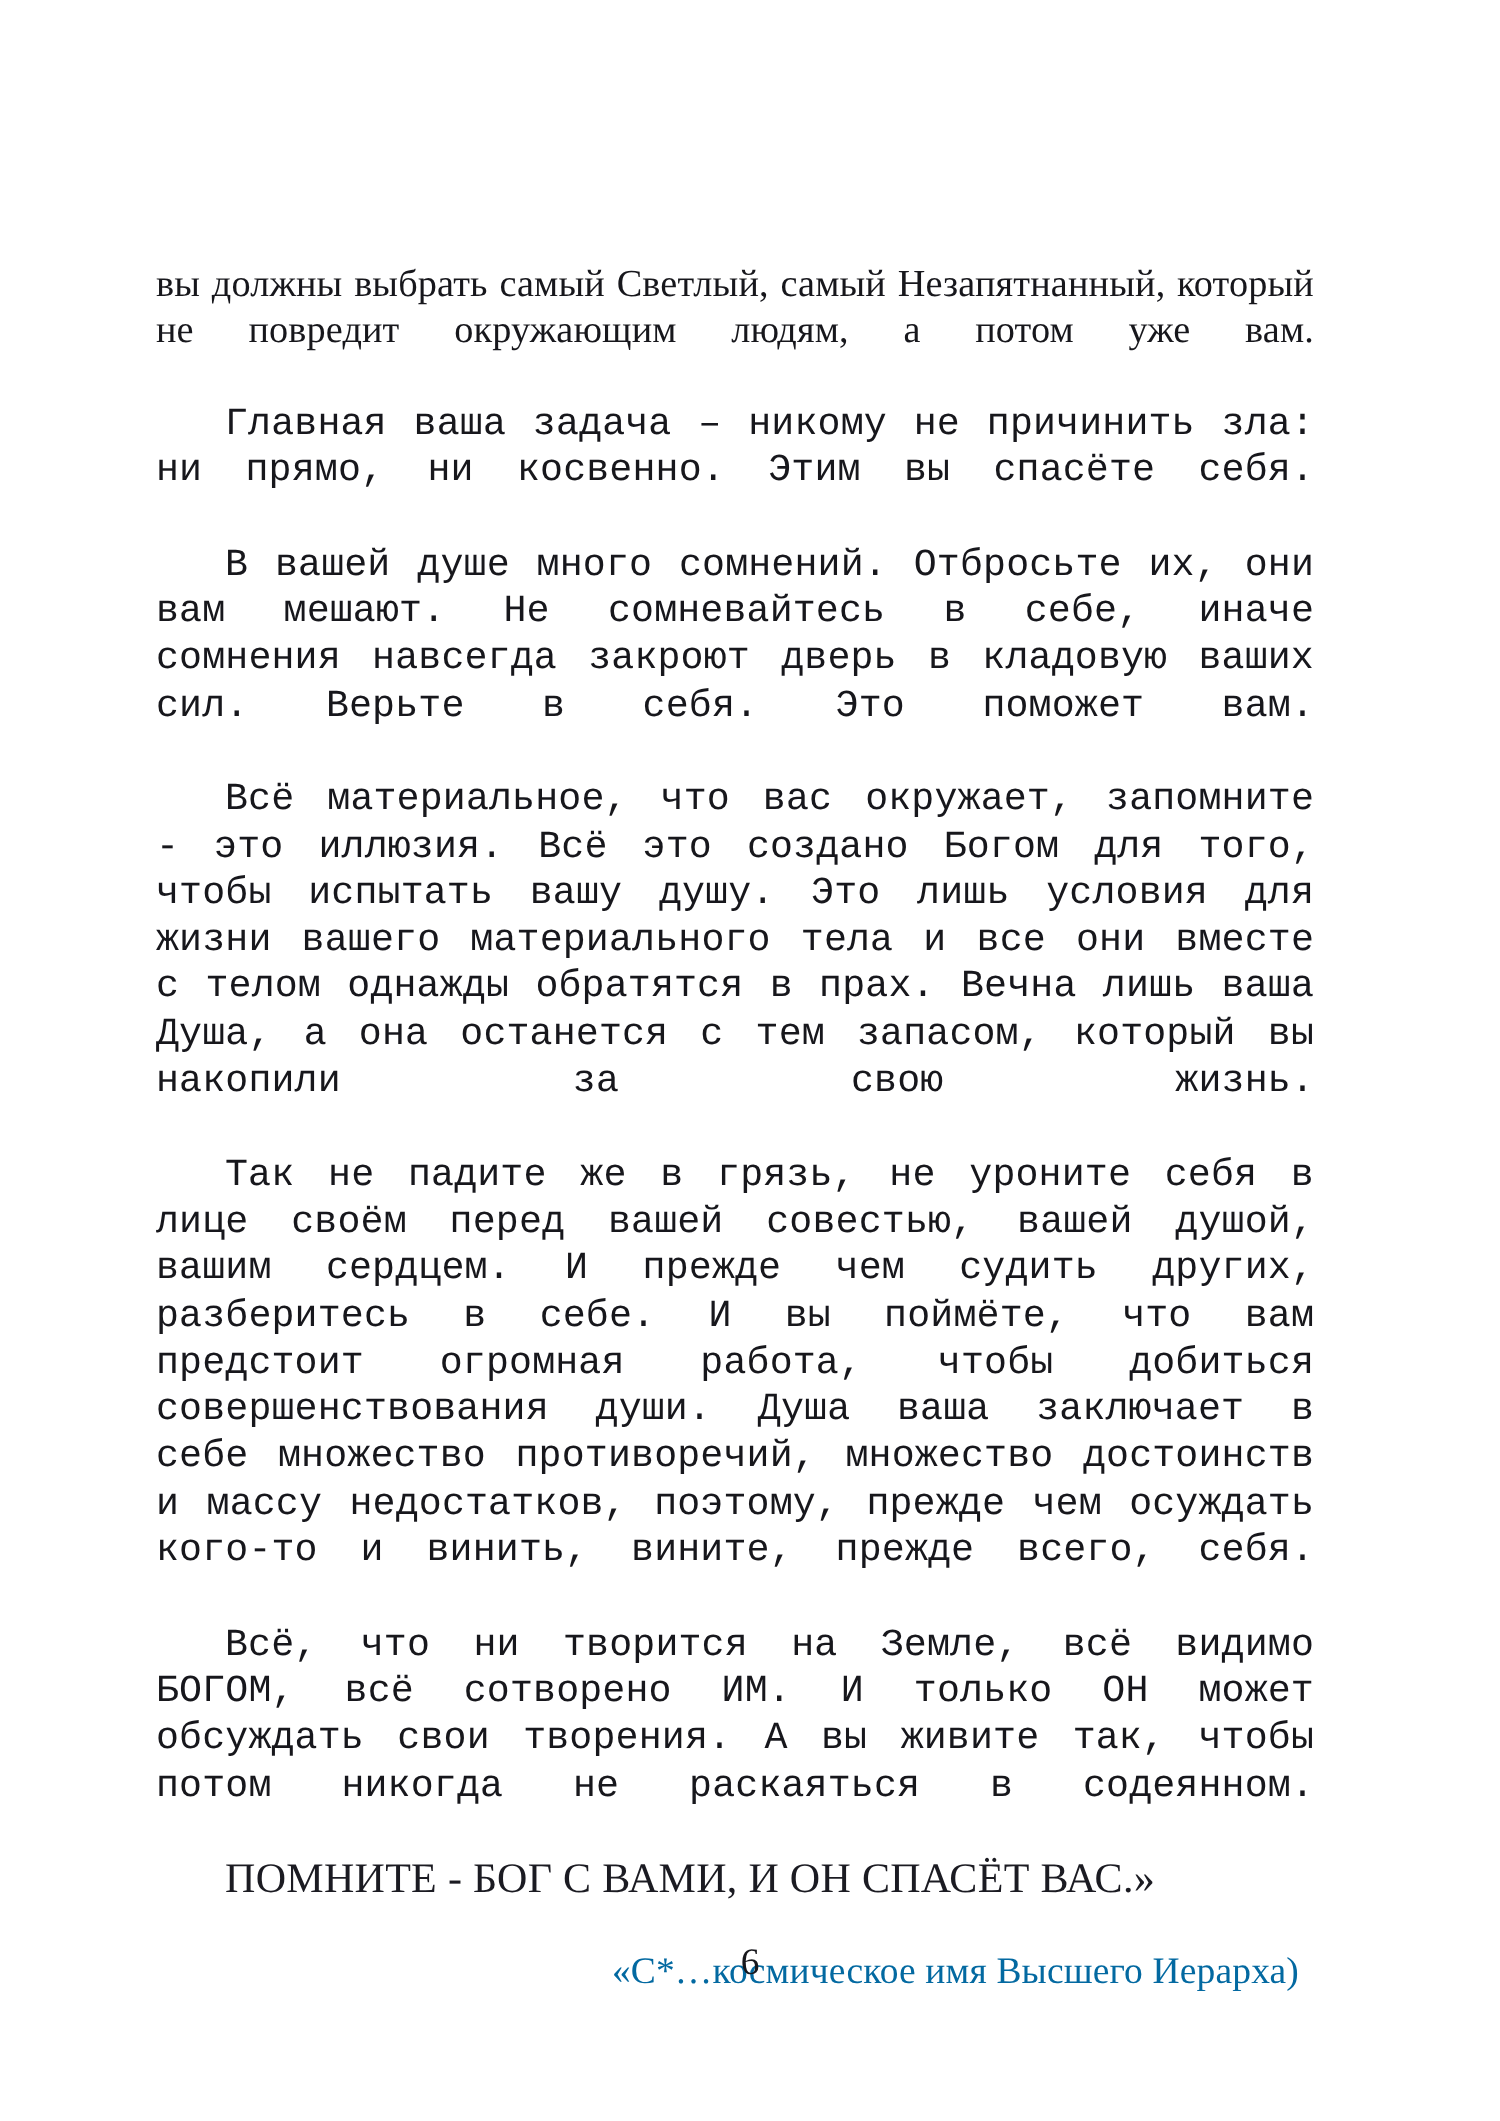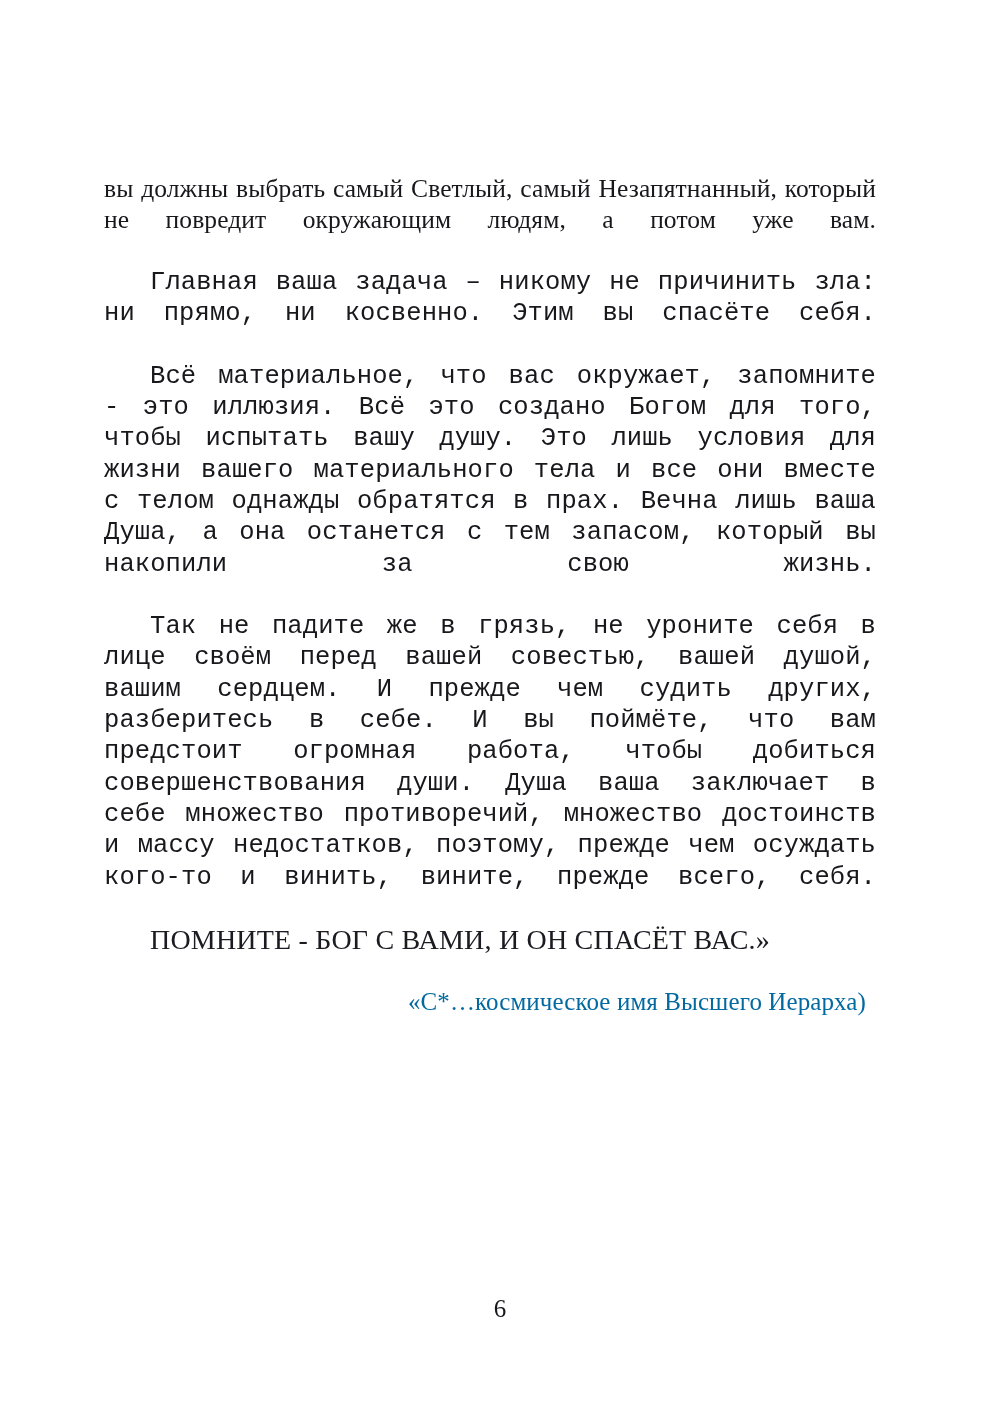--- a/index.html
+++ b/index.html
@@ -99,25 +99,27 @@
 <body>
 
 <div class="page">
 
   <div class="text-column">
 
     <p class="para first">вы должны выбрать самый Светлый, самый Незапятнанный, который  не повредит окружающим людям, а потом уже вам.</p>
 
     <p class="para indent">Главная ваша задача – никому не причинить зла: ни прямо, ни косвенно.  Этим вы спасёте себя.</p>
 
+    <p class="para indent">В вашей душе много сомнений. Отбросьте их, они вам мешают. Не сомневайтесь в себе, иначе сомнения навсегда закроют дверь в кладовую ваших сил. Верьте в себя. Это  поможет вам.</p>
 
     <p class="para indent">Всё материальное, что вас окружает, запомните - это иллюзия. Всё это создано Богом для того, чтобы испытать вашу душу. Это лишь условия для жизни вашего материального тела и все они вместе с телом однажды обратятся в прах. Вечна лишь ваша Душа, а она   останется с тем запасом, который вы накопили за свою жизнь.</p>
 
     <p class="para indent">Так не падите же в грязь, не уроните себя в лице своём перед вашей совестью, вашей душой, вашим сердцем. И прежде чем судить других, разберитесь в себе. И вы поймёте, что вам предстоит огромная работа, чтобы добиться совершенствования души. Душа ваша заключает в себе множество противоречий, множество достоинств и массу недостатков, поэтому, прежде чем осуждать кого-то и винить, вините, прежде всего, себя.</p>
 
+    <p class="para indent">Всё, что ни творится на Земле, всё видимо БОГОМ, всё сотворено ИМ.  И только ОН может обсуждать  свои творения. А вы живите так, чтобы потом никогда не раскаяться в содеянном.</p>
 
     <p class="emphasis-line">ПОМНИТЕ - БОГ С ВАМИ, И ОН СПАСЁТ ВАС.»</p>
 
     <p class="attribution">«С*…космическое имя Высшего Иерарха)</p>
 
   </div>
 
   <div class="page-number">6</div>
 
 </div>

